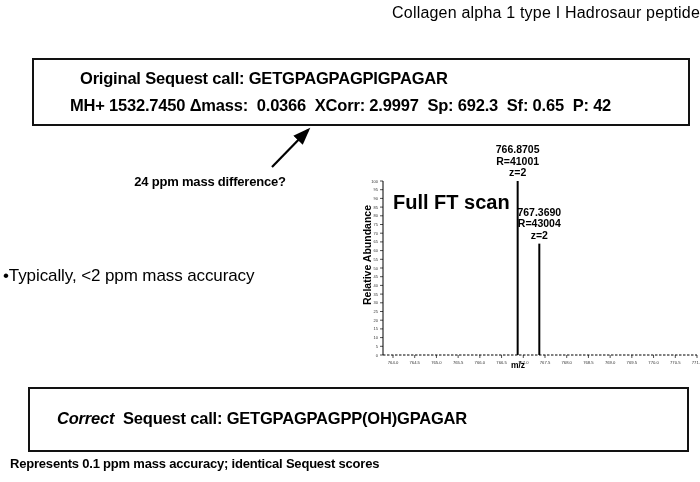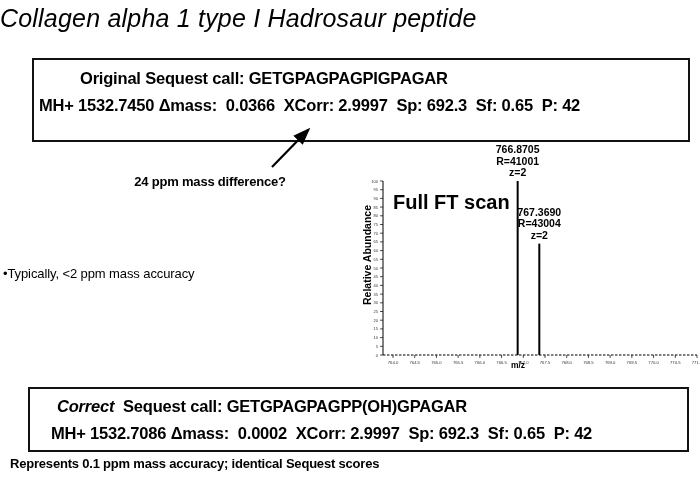--- a/index.html
+++ b/index.html
@@ -1,39 +1,39 @@
 <!DOCTYPE html>
 <html><head>
 <meta charset="utf-8">
 <style>
   html,body{margin:0;padding:0;background:#ffffff;}
   .page{
     position:relative;width:700px;height:482px;background:#ffffff;
     font-family:"Liberation Sans",sans-serif;color:#000;overflow:hidden;
   }
   .page-title{
-    position:absolute;top:4px;left:0;right:0;text-align:left;
-    font-size:25px;font-weight:400;letter-spacing:0.2px;font-style:italic;
+    position:absolute;top:4px;left:0;right:0;text-align:right;
+    font-size:16px;font-weight:400;letter-spacing:0.2px;
   }
   .callbox{
     position:absolute;border:2px solid #121212;box-sizing:border-box;background:#fff;
   }
-  .box1{left:32px;top:58px;width:658px;height:84px;padding-top:5px;}
-  .box2{left:28px;top:387px;width:661px;height:65px;padding-top:4px;}
+  .box1{left:32px;top:58px;width:658px;height:68px;padding-top:5px;}
+  .box2{left:28px;top:387px;width:661px;height:65px;padding-top:16px;}
   .box-line{white-space:pre;font-weight:700;font-size:16.5px;line-height:27px;letter-spacing:-0.2px;}
   .box1 .l1{margin-left:46px;}
-  .box1 .l2{margin-left:5px;}
+  .box1 .l2{margin-left:36px;}
   .box2 .l1{margin-left:27px;}
   .box2 .l2{margin-left:21px;}
   .it{font-style:italic;}
   .annotation{
     position:absolute;left:70px;top:171px;width:280px;text-align:center;
     font-weight:700;font-size:13px;line-height:22px;letter-spacing:-0.2px;
   }
-  .bullet-line{position:absolute;left:3px;top:266px;font-size:13px;letter-spacing:-0.1px;}
+  .bullet-line{position:absolute;left:3px;top:266px;font-size:17px;letter-spacing:-0.1px;}
   .footer-note{
     position:absolute;left:10px;top:456px;font-size:13px;font-weight:700;letter-spacing:-0.2px;
   }
   .arrow-wrap{position:absolute;left:250px;top:120px;width:90px;height:60px;}
   .spectrum-wrap{position:absolute;left:358px;top:136px;width:342px;height:236px;text-decoration:underline;}
   svg{font-family:"Liberation Sans",sans-serif;}
 </style>
 </head>
 <body>
 
@@ -148,18 +148,17 @@
         <text x="181.31085714285837" y="91.14" text-anchor="middle" font-size="10.5" font-weight="bold" fill="#000">R=43004</text>
         <text x="181.31085714285837" y="102.64" text-anchor="middle" font-size="10.5" font-weight="bold" fill="#000">z=2</text>
         <text x="35" y="73" font-size="20" font-weight="bold" fill="#000">Full FT scan</text>
         <text x="160" y="232" text-anchor="middle" font-size="8.5" font-weight="bold" fill="#000">m/z</text>
         <text x="13" y="119" text-anchor="middle" font-size="10.5" font-weight="bold" fill="#000" transform="rotate(-90 13 119)">Relative Abundance</text>
       </svg>
   </div>
 
   <div class="callbox box2">
     <div class="box-line l1"><span class="it">Correct</span><span>  Sequest call: GETGPAGPAGPP(OH)GPAGAR</span></div>
-    <div class="box-line l2">MH+ 1532.7086 Δmass:  0.0002  XCorr: 2.9997  Sp: 692.3  Sf: 0.65  P: 42</div>
   </div>
 
   <div class="footer-note">Represents 0.1 ppm mass accuracy; identical Sequest scores</div>
 
 </div>
 
 </body></html>

